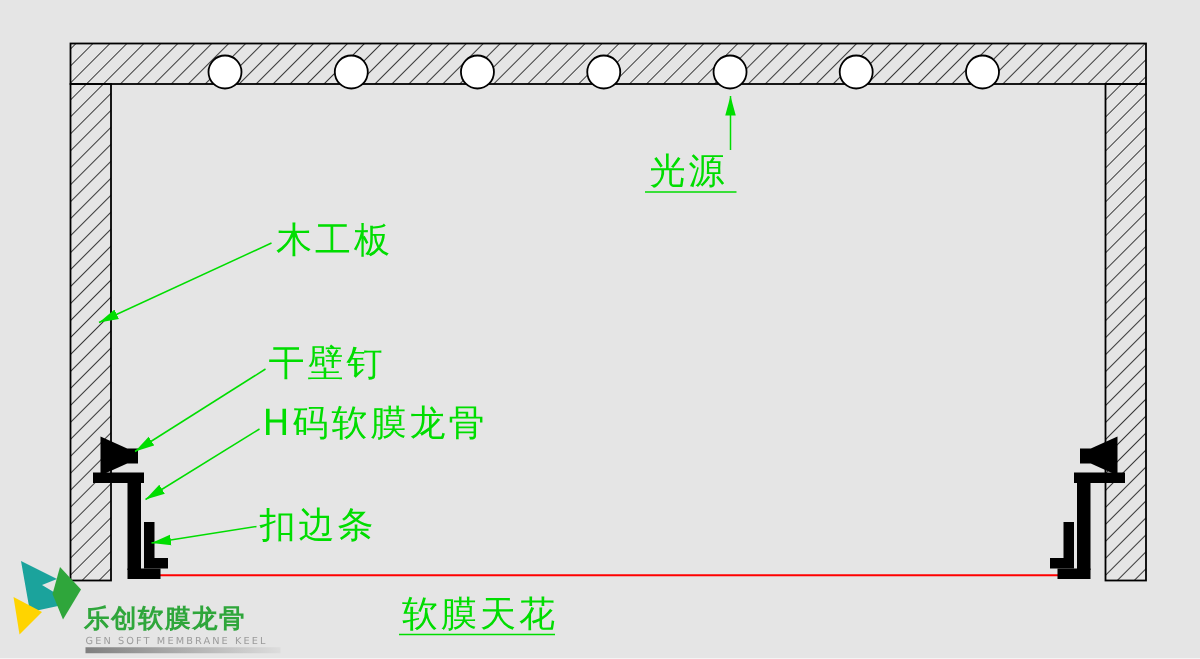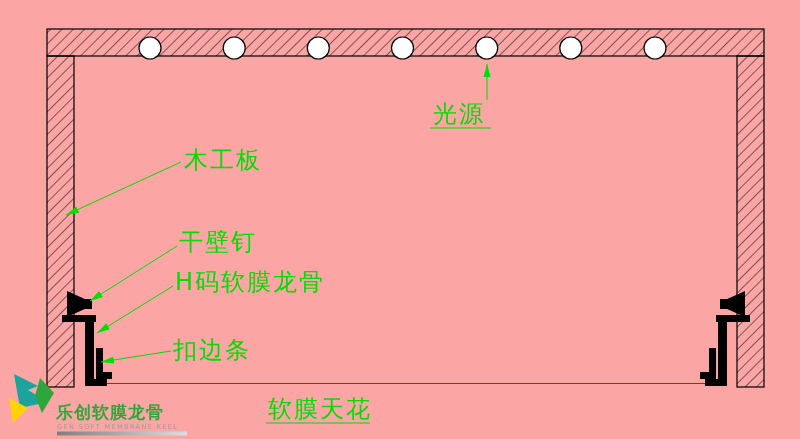--- a/index.html
+++ b/index.html
@@ -1,17 +1,17 @@
 <!DOCTYPE html>
 <html><head>
 <meta charset="utf-8">
 <style>
   html,body{margin:0;padding:0;background:#ffffff;}
   .stage{
-    position:relative;width:800px;height:439px;background:#fca5a5;overflow:hidden;
+    position:relative;width:800px;height:439px;background:#e5e5e5;overflow:hidden;
     font-family:"DejaVu Sans","Liberation Sans",sans-serif;
   }
   .stage svg{position:absolute;left:0;top:0;display:block;}
   .struct{fill:url(#hatch);stroke:#000;stroke-width:1.2;}
   .lamp{fill:#fff;stroke:#000;stroke-width:1.2;}
   .blk{fill:#000;stroke:none;}
   .anno-text{font-size:24px;letter-spacing:2px;}
   .cn-logo{font-size:17px;font-weight:bold;letter-spacing:1px;}
   .en-logo{font-size:6.5px;letter-spacing:1.4px;}
 </style>

